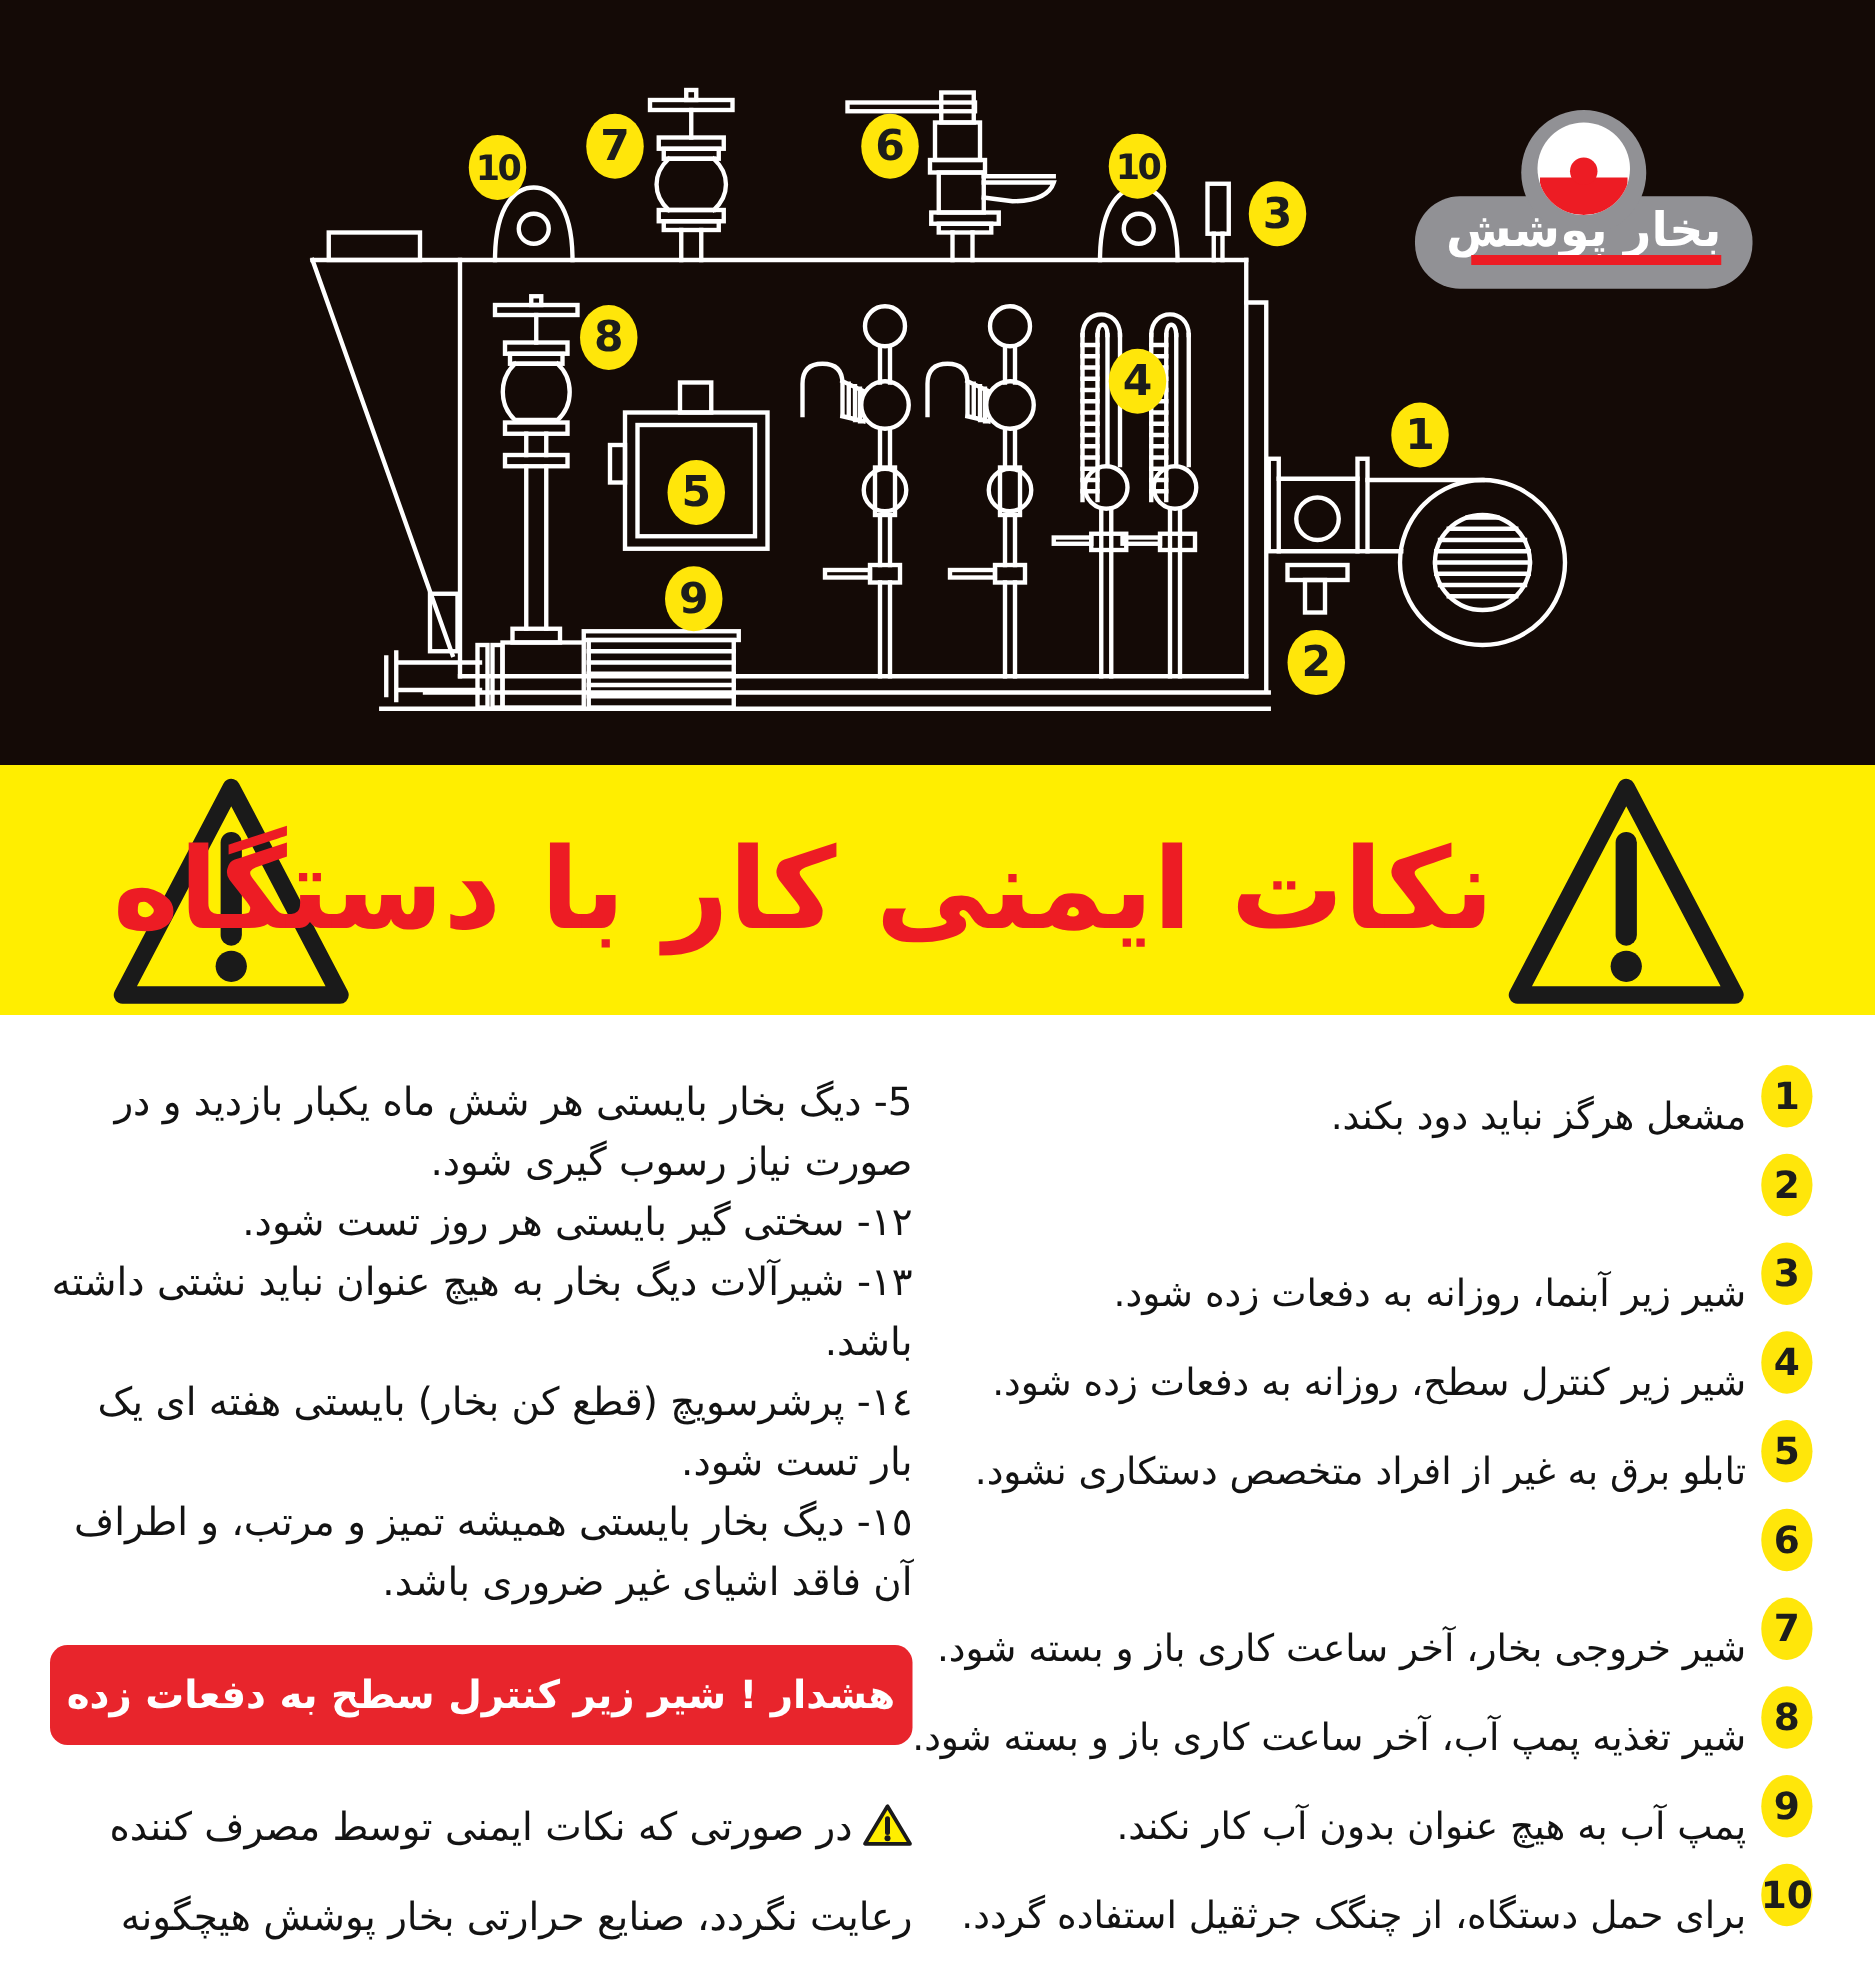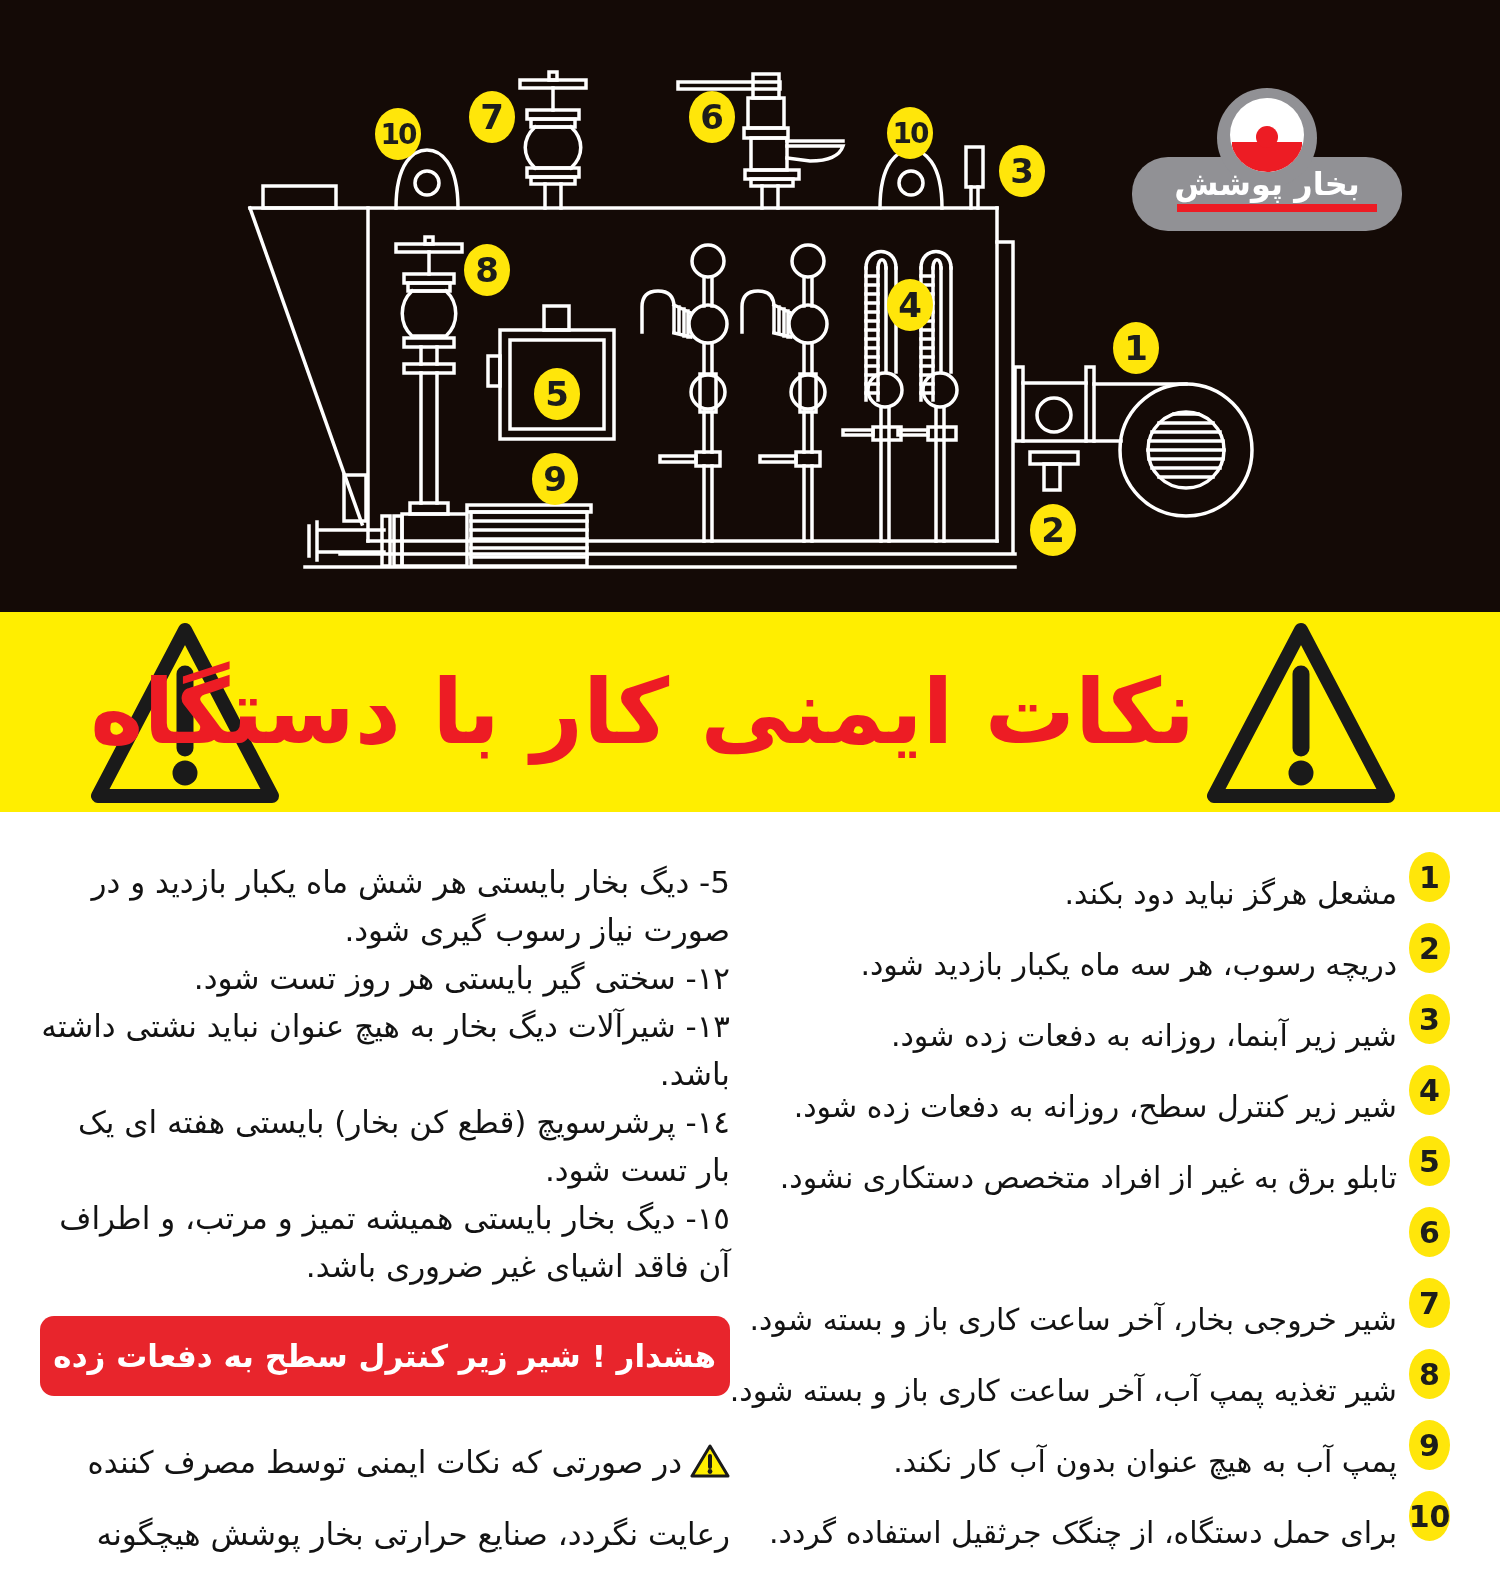--- a/index.html
+++ b/index.html
@@ -17,21 +17,21 @@
     display:flex;align-items:center;justify-content:center;font-weight:bold;font-size:34px;color:var(--ink);}
   .badge-abs.wide{font-size:28px;letter-spacing:-2px;}
 
   
   .logo{position:absolute;left:1120px;top:88px;width:290px;height:170px;}
   .logo-blob{position:absolute;left:12px;top:69px;width:270px;height:74px;background:#919195;border-radius:36px;}
   .logo-bump{position:absolute;left:97px;top:0px;width:100px;height:100px;background:#919195;border-radius:50%;}
   .logo-disc{position:absolute;left:110px;top:10px;width:74px;height:74px;background:#fff;border-radius:50%;overflow:hidden;}
   .logo-dot{position:absolute;left:26px;top:28px;width:22px;height:22px;background:var(--red);border-radius:50%;}
   .logo-smile{position:absolute;left:2px;top:44px;width:70px;height:30px;background:var(--red);border-radius:0 0 40px 40px / 0 0 30px 30px;}
-  .logo-fa{position:absolute;left:12px;top:76px;width:270px;text-align:center;color:#fff;font-weight:bold;font-size:32px;line-height:40px;direction:rtl;}
+  .logo-fa{position:absolute;left:12px;top:76px;width:270px;text-align:center;color:#fff;font-weight:bold;font-size:38px;line-height:40px;direction:rtl;}
   .logo-underline{position:absolute;left:57px;top:116px;width:200px;height:8px;background:var(--red);}
   .logo-en{position:absolute;left:0px;top:146px;width:290px;text-align:center;color:#fff;font-weight:bold;font-size:15px;}
 
   
   .band{position:absolute;left:0;top:612px;width:1500px;height:200px;background:var(--yellow);}
   .band-title{position:absolute;left:295px;top:40px;width:900px;text-align:center;direction:rtl;
     color:var(--red);font-weight:bold;font-size:90px;line-height:120px;white-space:nowrap;}
   .tri-svg{position:absolute;top:0;}
 
   
@@ -229,21 +229,20 @@
 
   <div class="col-right">
 
       <div class="r-item">
         <span class="r-badge">1</span>
         <span class="r-text">مشعل هرگز نباید دود بکند.</span>
       </div>
 
       <div class="r-item">
         <span class="r-badge">2</span>
-        <span class="r-text">دریچه رسوب، هر سه ماه یکبار بازدید شود.</span>
       </div>
 
       <div class="r-item">
         <span class="r-badge">3</span>
         <span class="r-text">شیر زیر آبنما، روزانه به دفعات زده شود.</span>
       </div>
 
       <div class="r-item">
         <span class="r-badge">4</span>
         <span class="r-text">شیر زیر کنترل سطح، روزانه به دفعات زده شود.</span>

